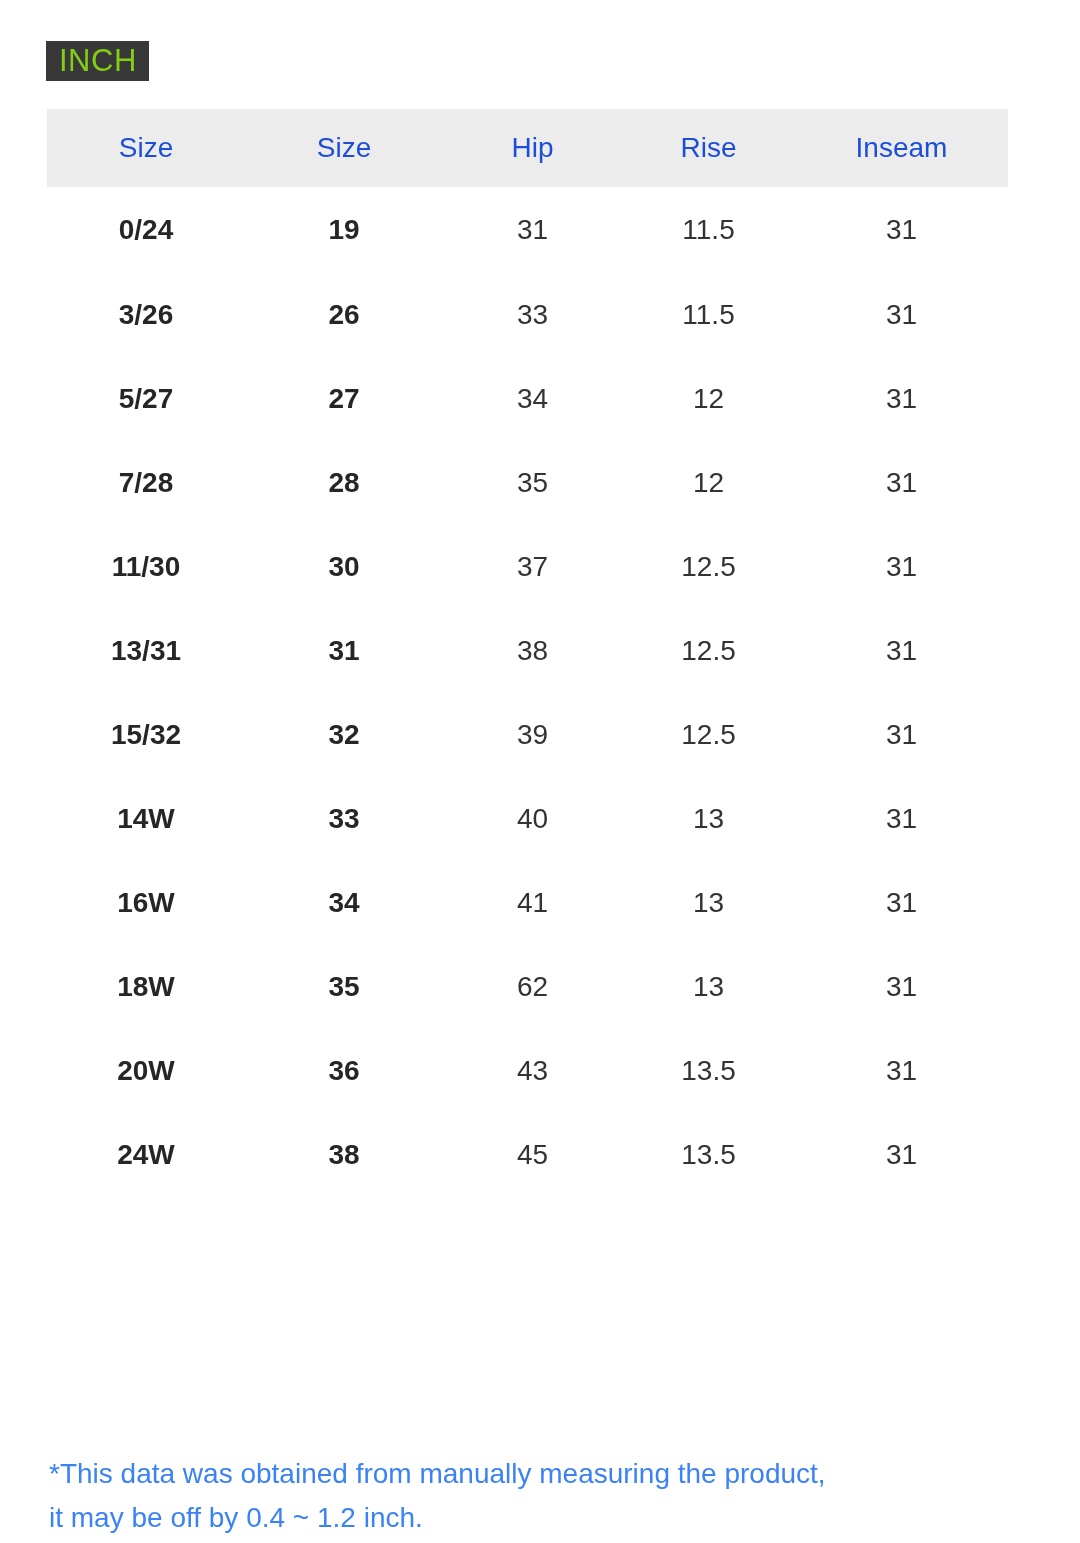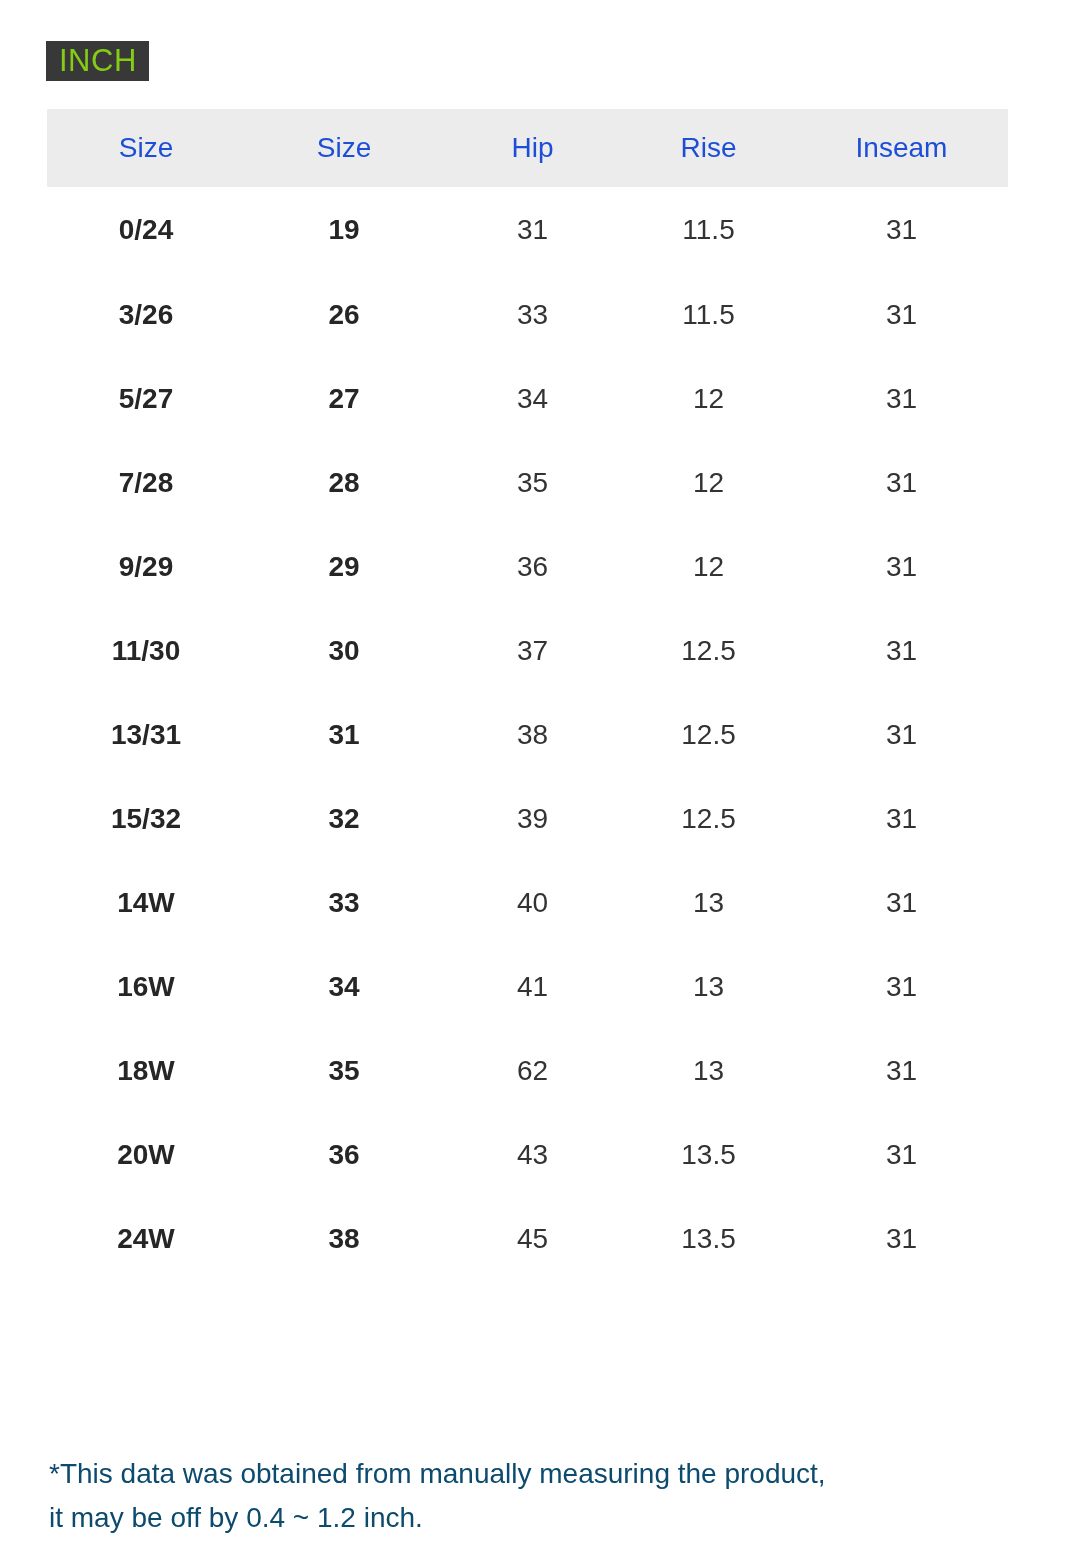--- a/index.html
+++ b/index.html
@@ -84,21 +84,21 @@
   .size-table tbody tr:first-child td { height: 86px; }
 
   
   .footnote {
     position: absolute;
     left: 49px;
     top: 1452px;
     width: 980px;
     font-size: 28px;
     line-height: 44px;
-    color: #0c4a6e;
+    color: #3b82f6;
     font-weight: 400;
     white-space: pre-line;
   }
 </style>
 </head>
 <body>
 
 <div class="sheet">
 
   <div class="unit-badge">INCH</div>
@@ -143,27 +143,20 @@
         <td>31</td>
       </tr>
       <tr>
         <td>7/28</td>
         <td>28</td>
         <td>35</td>
         <td>12</td>
         <td>31</td>
       </tr>
       <tr>
-        <td>9/29</td>
-        <td>29</td>
-        <td>36</td>
-        <td>12</td>
-        <td>31</td>
-      </tr>
-      <tr>
         <td>11/30</td>
         <td>30</td>
         <td>37</td>
         <td>12.5</td>
         <td>31</td>
       </tr>
       <tr>
         <td>13/31</td>
         <td>31</td>
         <td>38</td>

